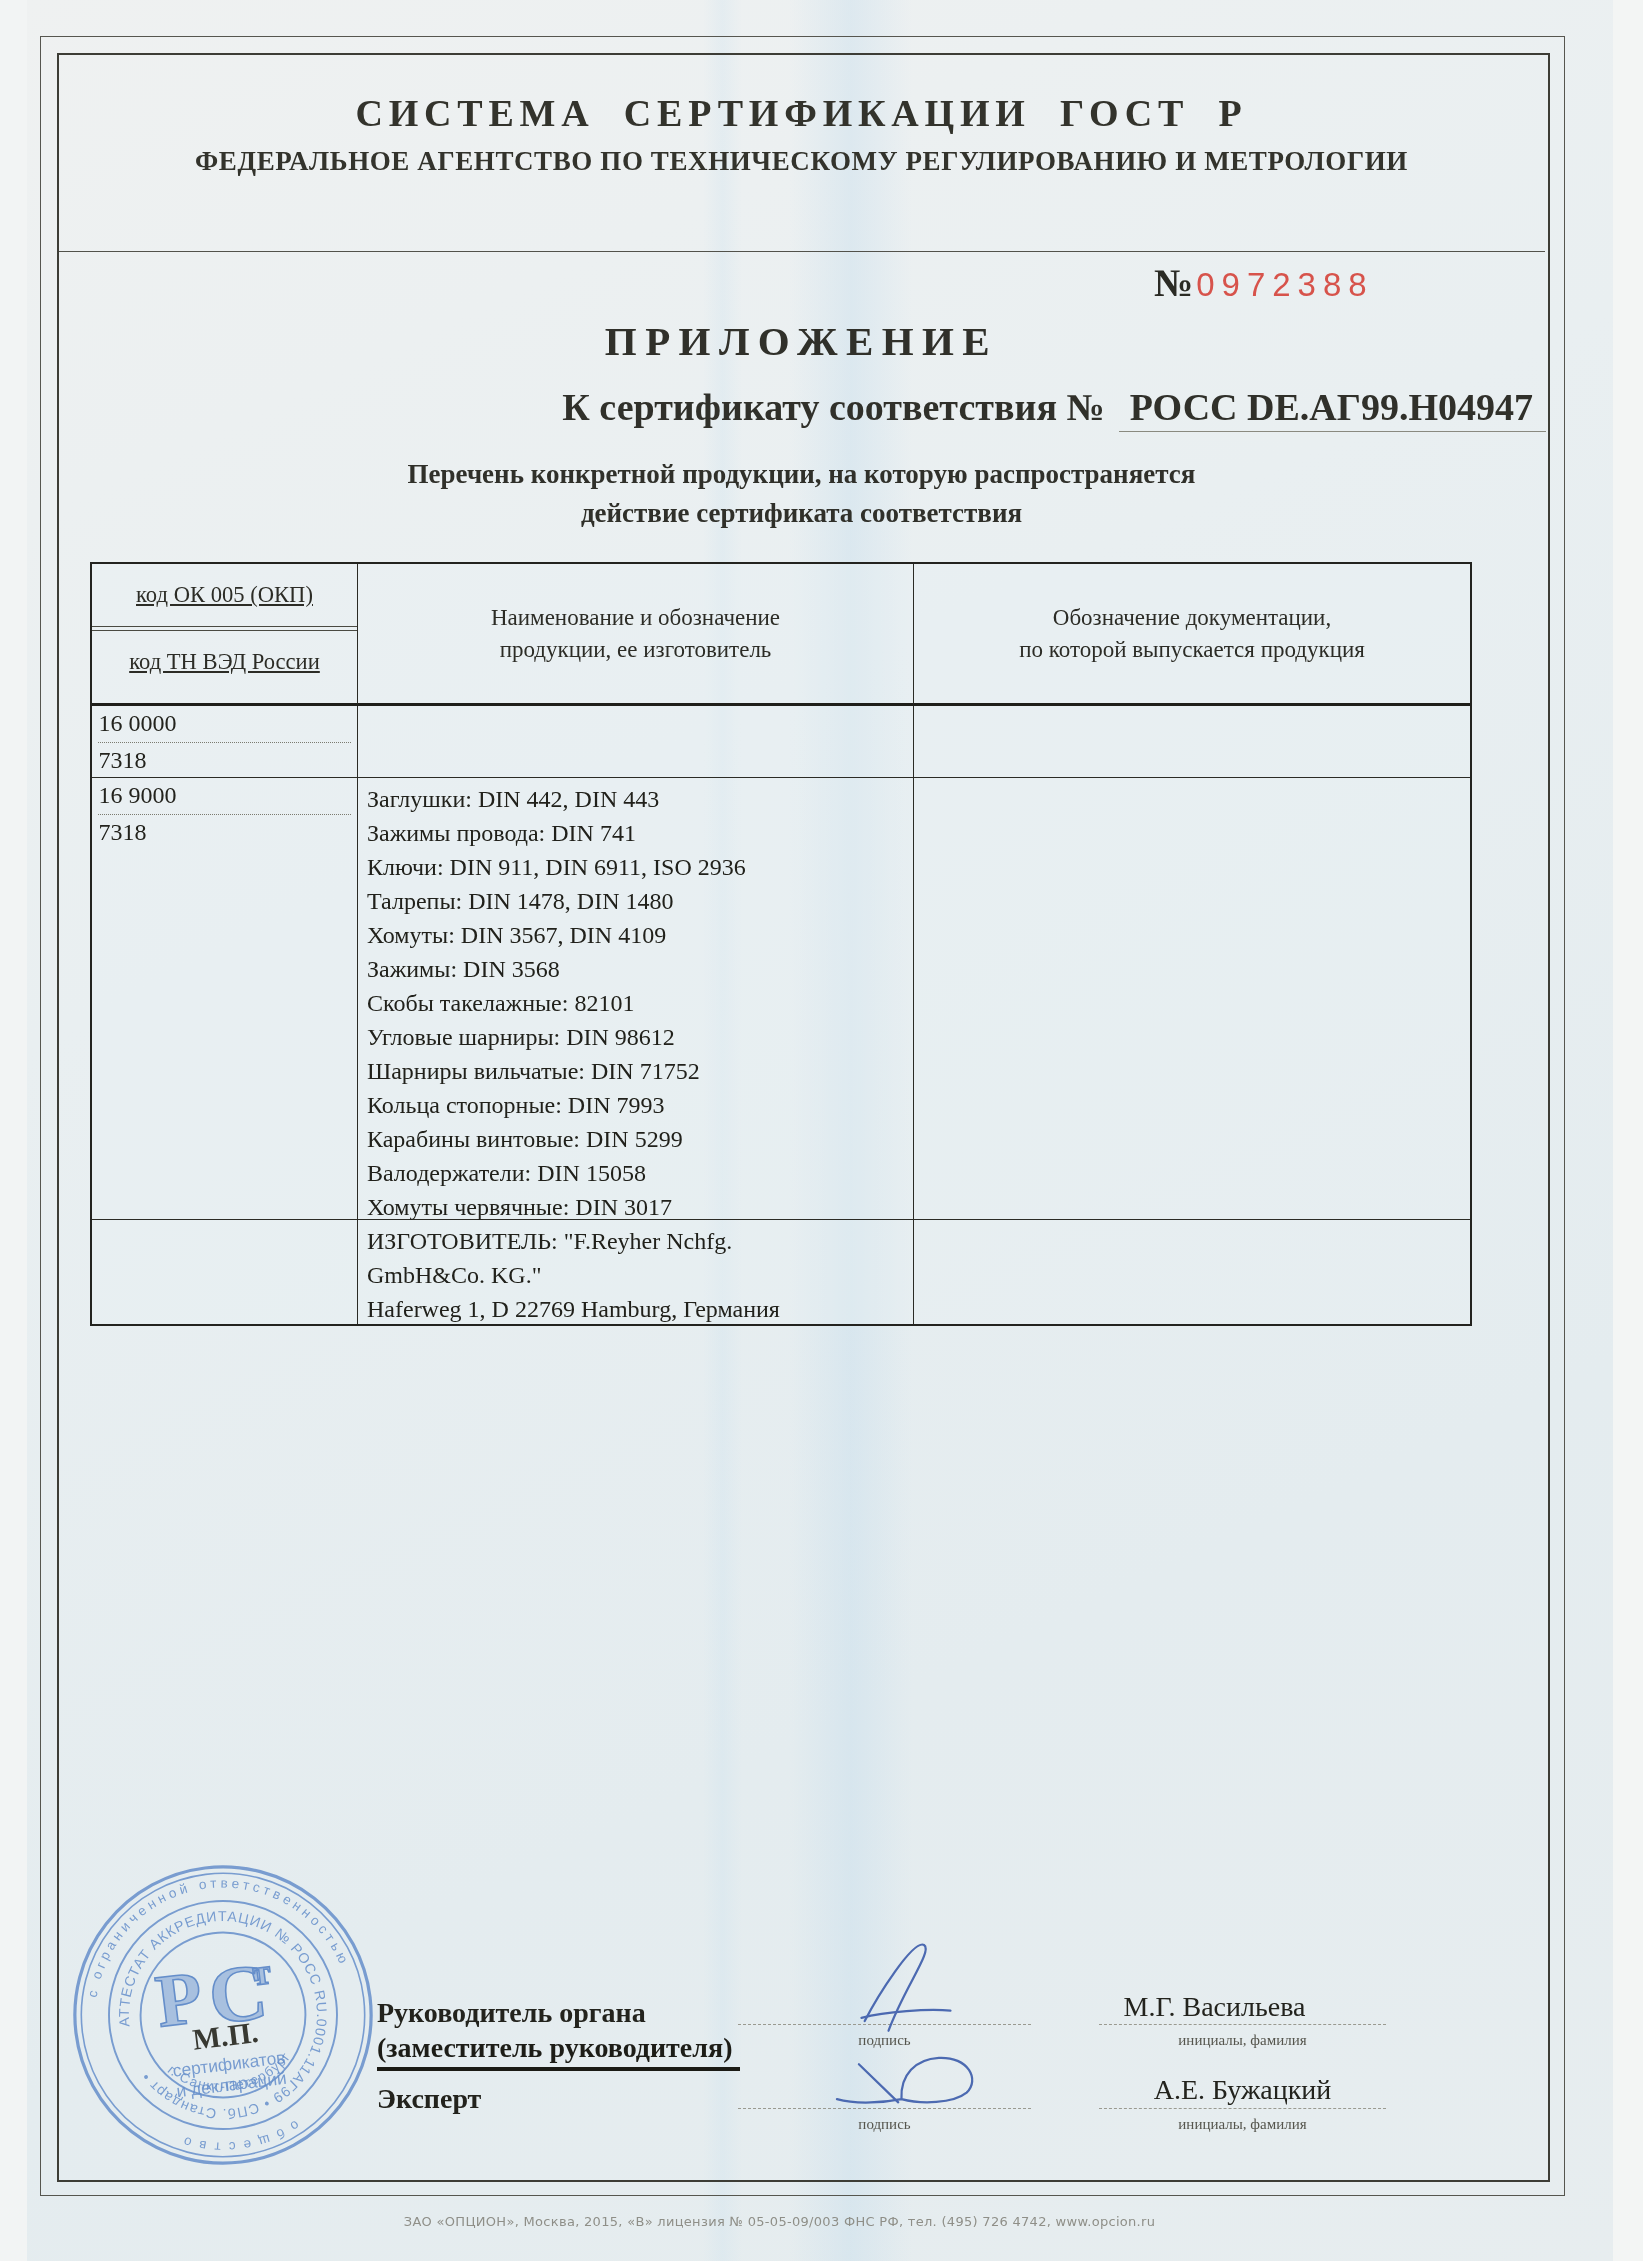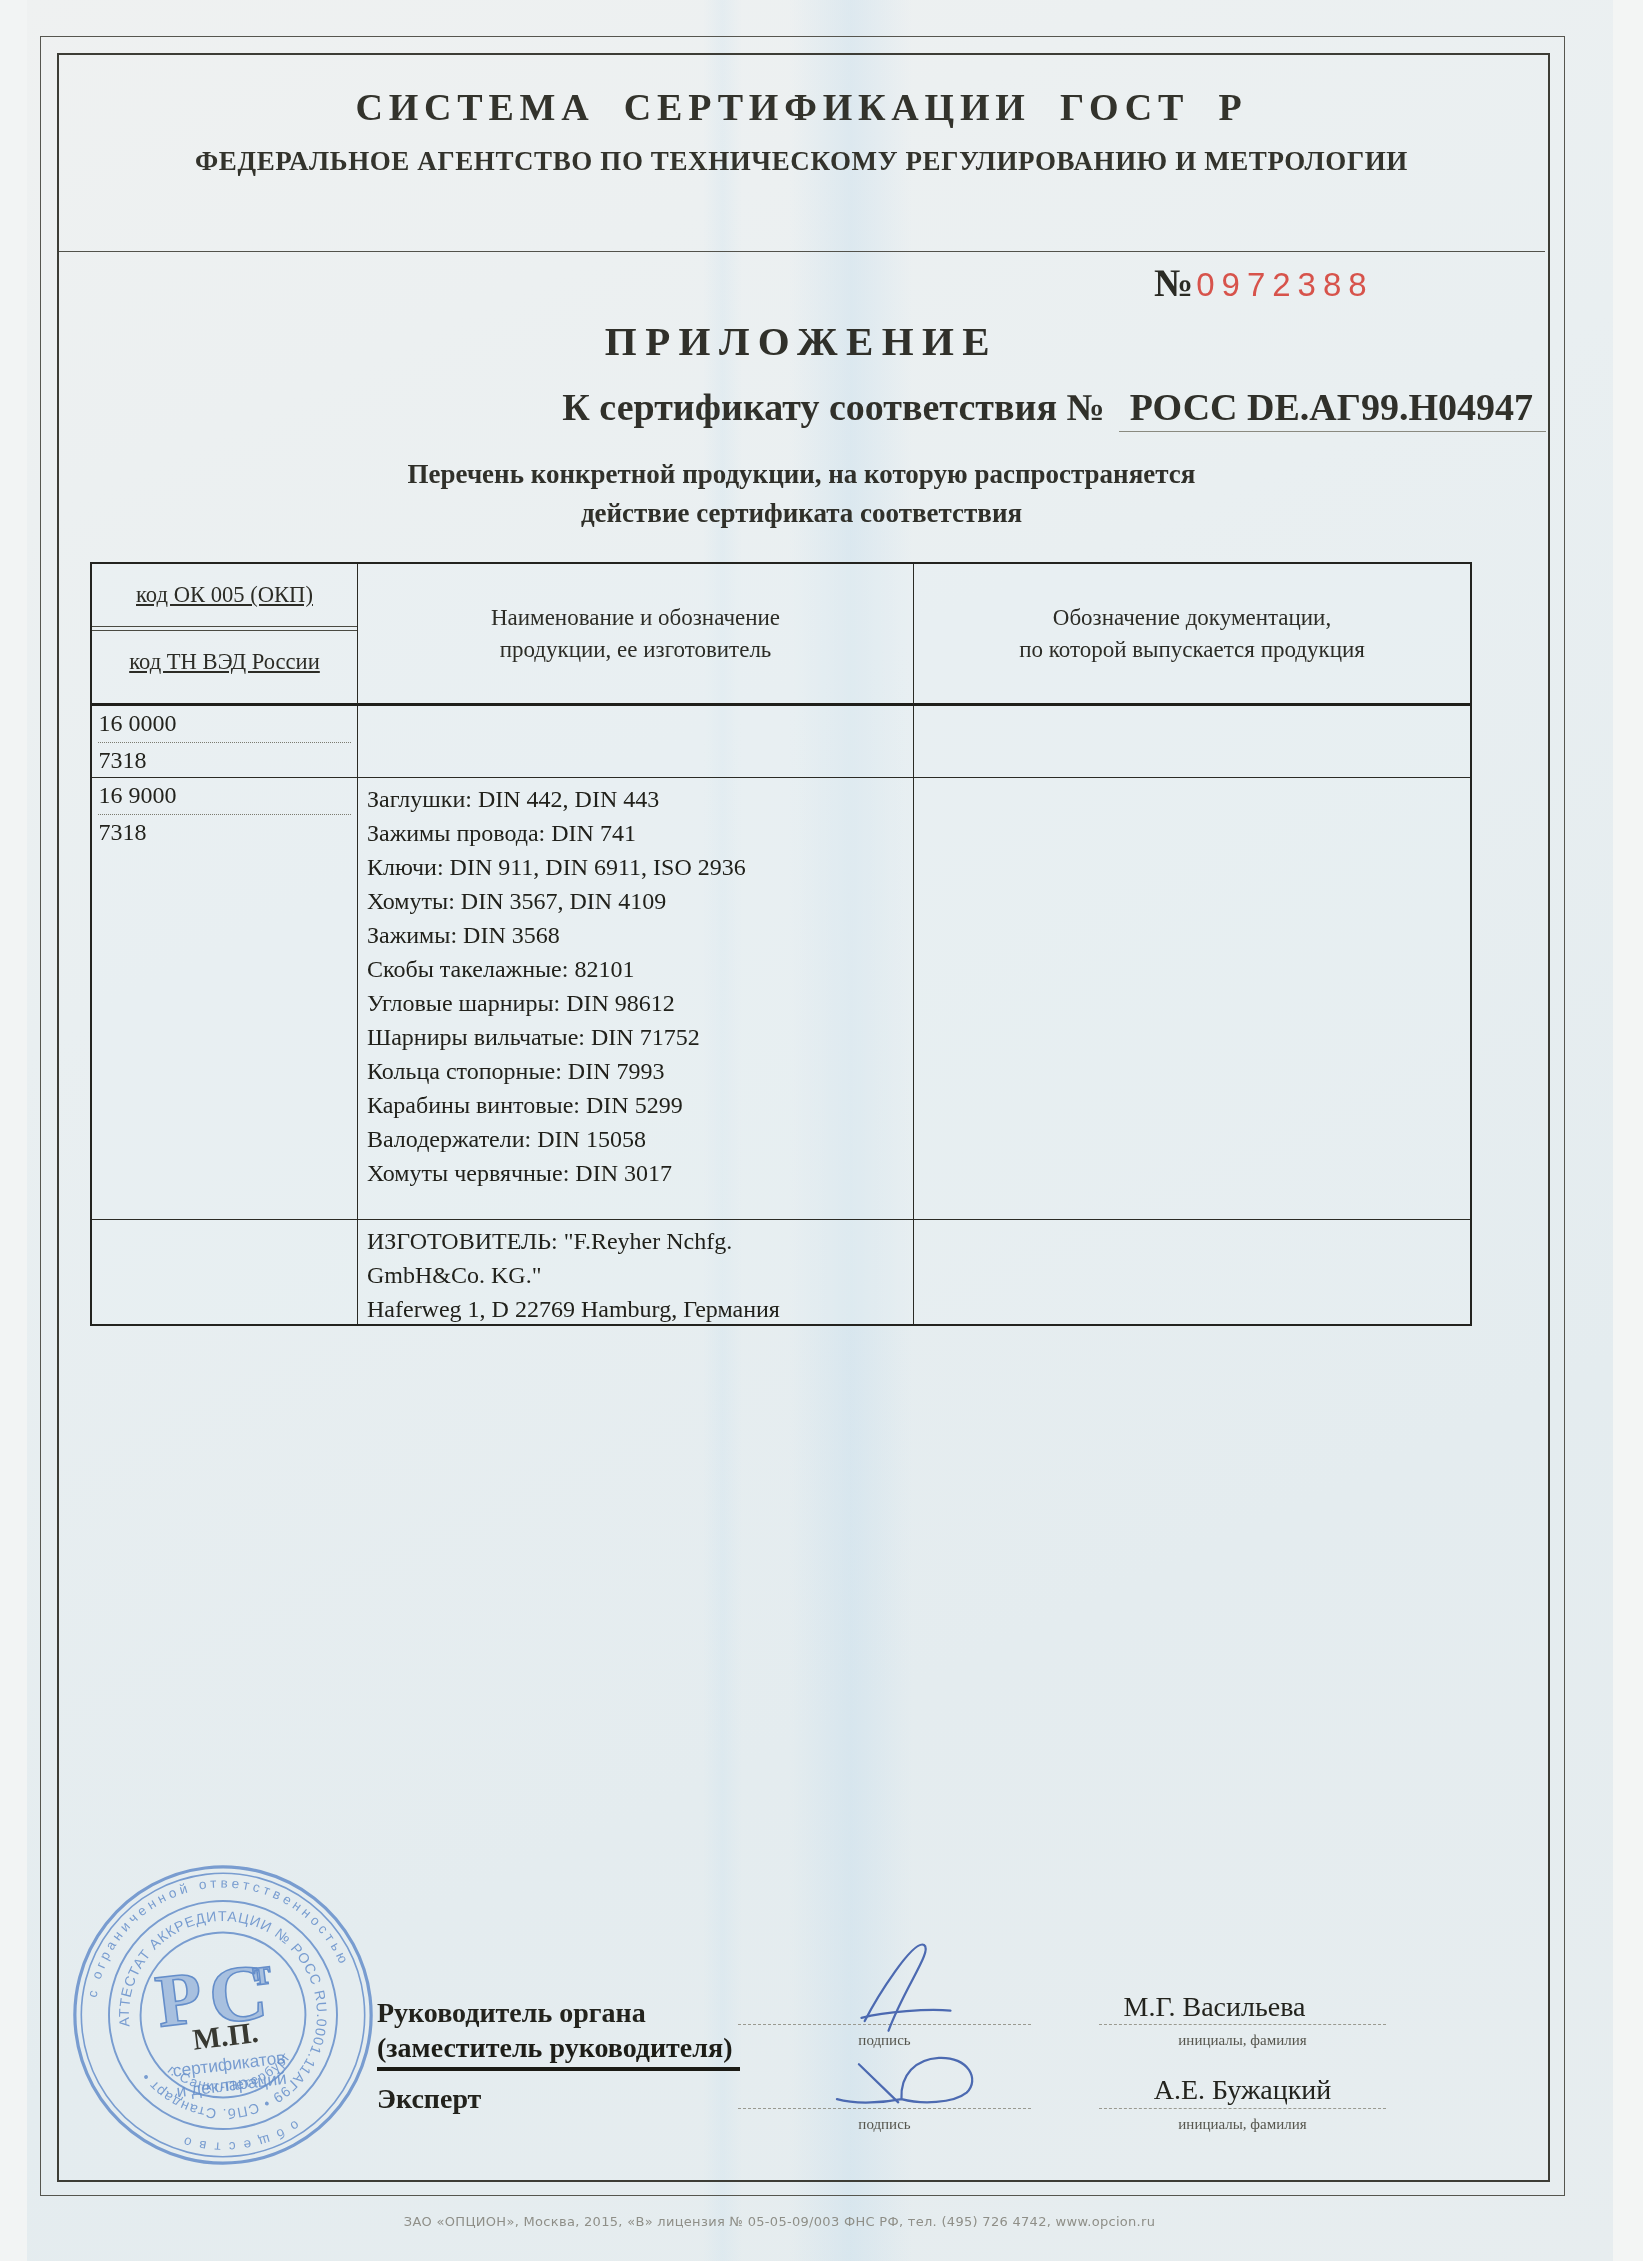--- a/index.html
+++ b/index.html
@@ -9,21 +9,21 @@
     font-family:"Liberation Serif", serif;color:#26261f;
   }
   .edge-l{position:absolute;left:0;top:0;width:27px;height:100%;background:#f2f4f4;}
   .edge-r{position:absolute;right:0;top:0;width:31px;height:100%;background:#f3f5f4;}
   .streak{position:absolute;top:0;height:100%;pointer-events:none;}
   .s1{left:790px;width:122px;background:linear-gradient(to right,rgba(185,215,235,0),rgba(185,215,235,.30),rgba(185,215,235,0));}
   .s2{left:703px;width:39px;background:linear-gradient(to right,rgba(195,222,238,0),rgba(195,222,238,.22),rgba(195,222,238,0));}
   .frame-outer{position:absolute;left:40px;top:36px;width:1523px;height:2158px;border:1.9px solid #56564f;}
   .frame-inner{position:absolute;left:57px;top:53px;width:1489px;height:2125px;border:2.6px solid #3d3d36;}
 
-  .hdr-title{position:absolute;left:57px;top:85px;width:1489px;text-align:center;
+  .hdr-title{position:absolute;left:57px;top:91px;width:1489px;text-align:center;
     font-size:38px;font-weight:bold;letter-spacing:5.8px;word-spacing:14px;color:#33332c;}
   .hdr-sub{position:absolute;left:57px;top:146px;width:1489px;text-align:center;
     font-size:27px;font-weight:bold;letter-spacing:0.6px;color:#33332c;}
   .hdr-rule{position:absolute;left:59px;top:251px;width:1486px;border-top:1.9px solid #52524b;}
 
   .blank-no{position:absolute;left:1154px;top:260px;white-space:nowrap;}
   .blank-no .sign{font-size:39px;font-weight:bold;color:#2b2b25;vertical-align:baseline;}
   .blank-no .digits{font-family:Liberation Sans, sans-serif;font-size:33px;font-weight:400;
     letter-spacing:7px;margin-left:3px;vertical-align:baseline;}
 
@@ -122,20 +122,21 @@
 
     <div class="c codecell">
       <div>16 9000</div>
       <div class="dotline"></div>
       <div>7318</div>
     </div>
     <div class="c prodcell">
         <div>Заглушки: DIN 442, DIN 443</div>
         <div>Зажимы провода: DIN 741</div>
         <div>Ключи: DIN 911, DIN 6911, ISO 2936</div>
+        <div>Талрепы: DIN 1478, DIN 1480</div>
         <div>Хомуты: DIN 3567, DIN 4109</div>
         <div>Зажимы: DIN 3568</div>
         <div>Скобы такелажные: 82101</div>
         <div>Угловые шарниры: DIN 98612</div>
         <div>Шарниры вильчатые: DIN 71752</div>
         <div>Кольца стопорные: DIN 7993</div>
         <div>Карабины винтовые: DIN 5299</div>
         <div>Валодержатели: DIN 15058</div>
         <div>Хомуты червячные: DIN 3017</div>
       </div>

